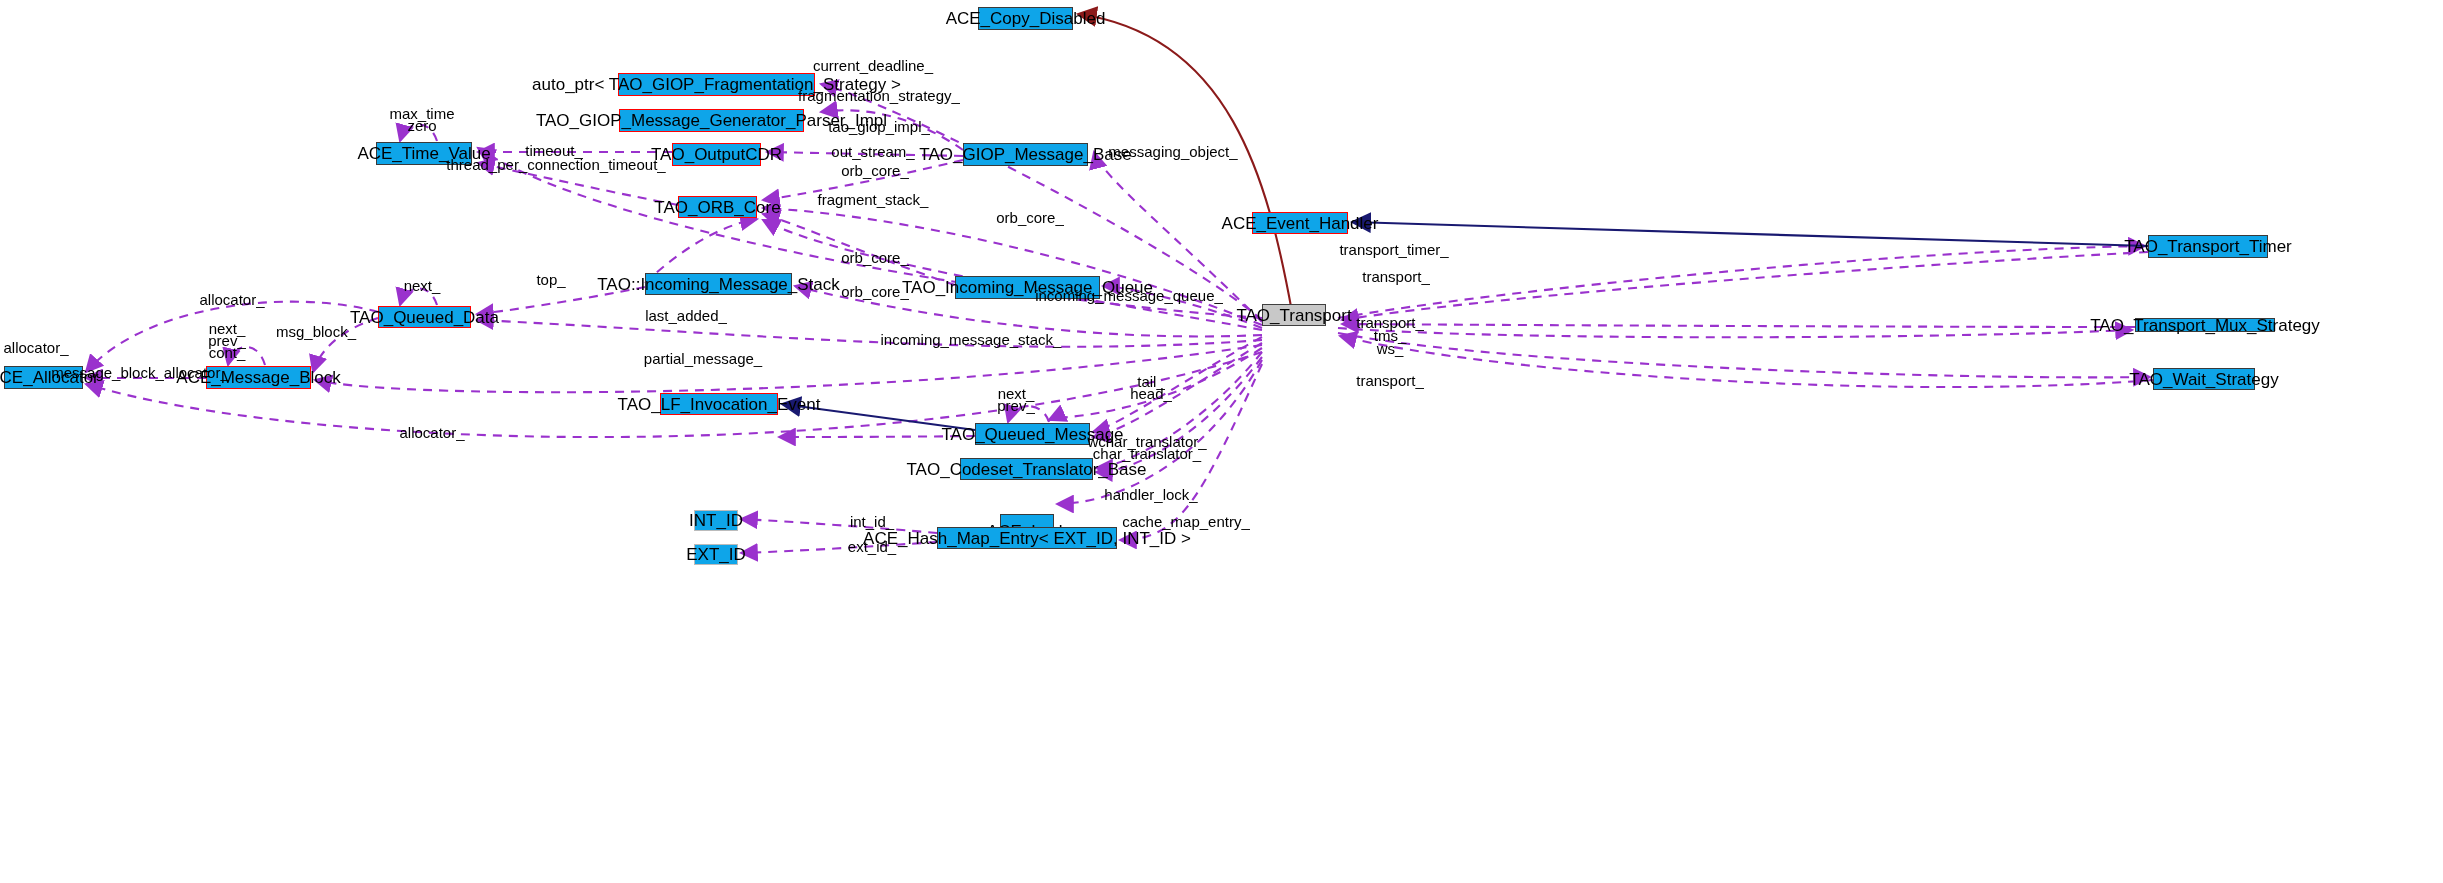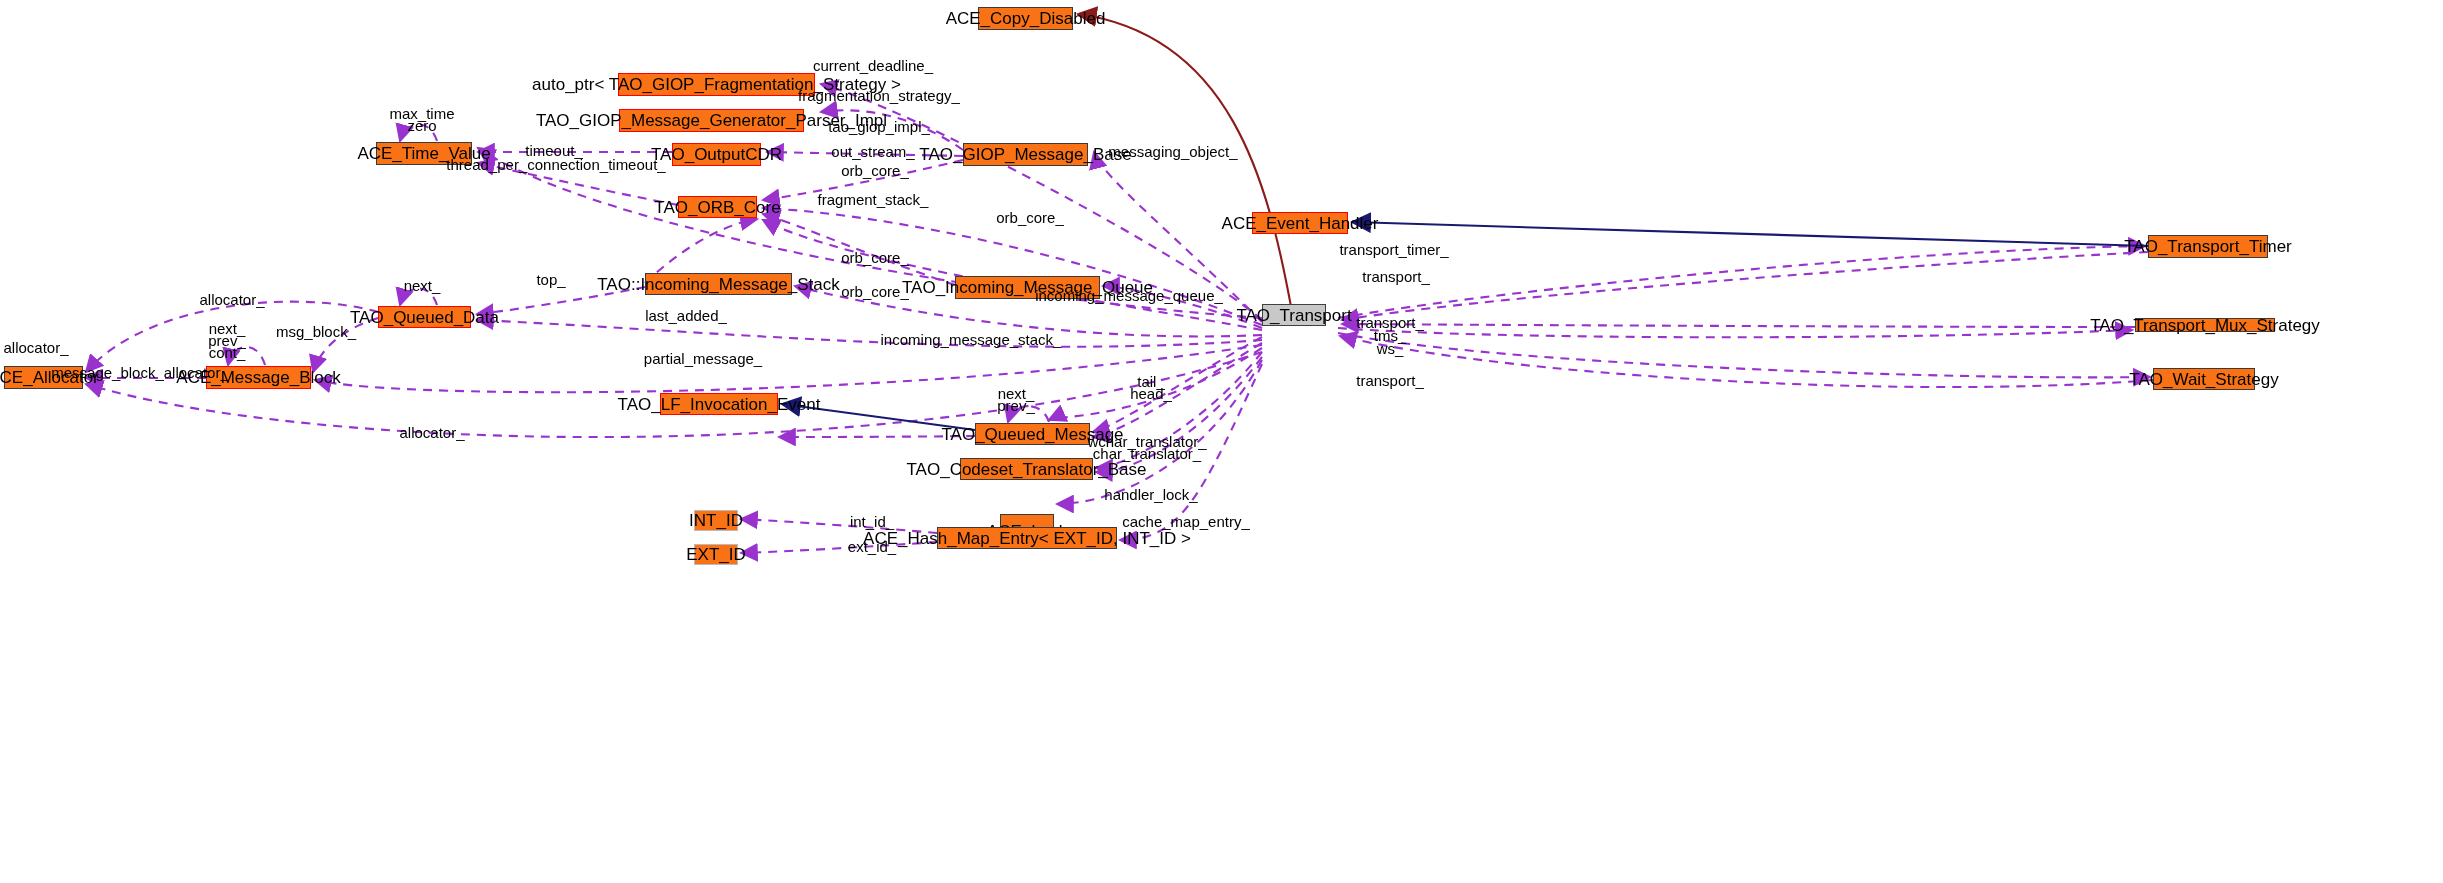--- a/index.html
+++ b/index.html
@@ -1,20 +1,20 @@
 <!DOCTYPE html>
 <html><head>
 <meta charset="utf-8">
 <style>
   html,body{margin:0;padding:0;background:#ffffff;}
   body{font-family:"Liberation Sans", sans-serif;}
   #stage{position:relative;width:2443px;height:883px;background:#ffffff;overflow:hidden;}
   #wires{position:absolute;left:0;top:0;width:2443px;height:883px;}
   .node{position:absolute;box-sizing:border-box;display:flex;align-items:center;justify-content:center;
-        background:#f97316;white-space:nowrap;font-size:17px;color:#000000;line-height:1;}
+        background:#0ea5e9;white-space:nowrap;font-size:17px;color:#000000;line-height:1;}
   .node.black{border:1.6px solid #3a3a3a;}
   .node.red{border:1.6px solid #ff0000;}
   .node.gray{border:1.4px solid #bbbbbb;}
   .node.focus{border:1.6px solid #404040;background:#c8c8c8;}
   .elabel{position:absolute;font-size:15px;color:#000000;white-space:nowrap;line-height:1.18;}
   .elabel.c{transform:translateX(-50%);text-align:right;}
 </style>
 </head>
 <body>
 

